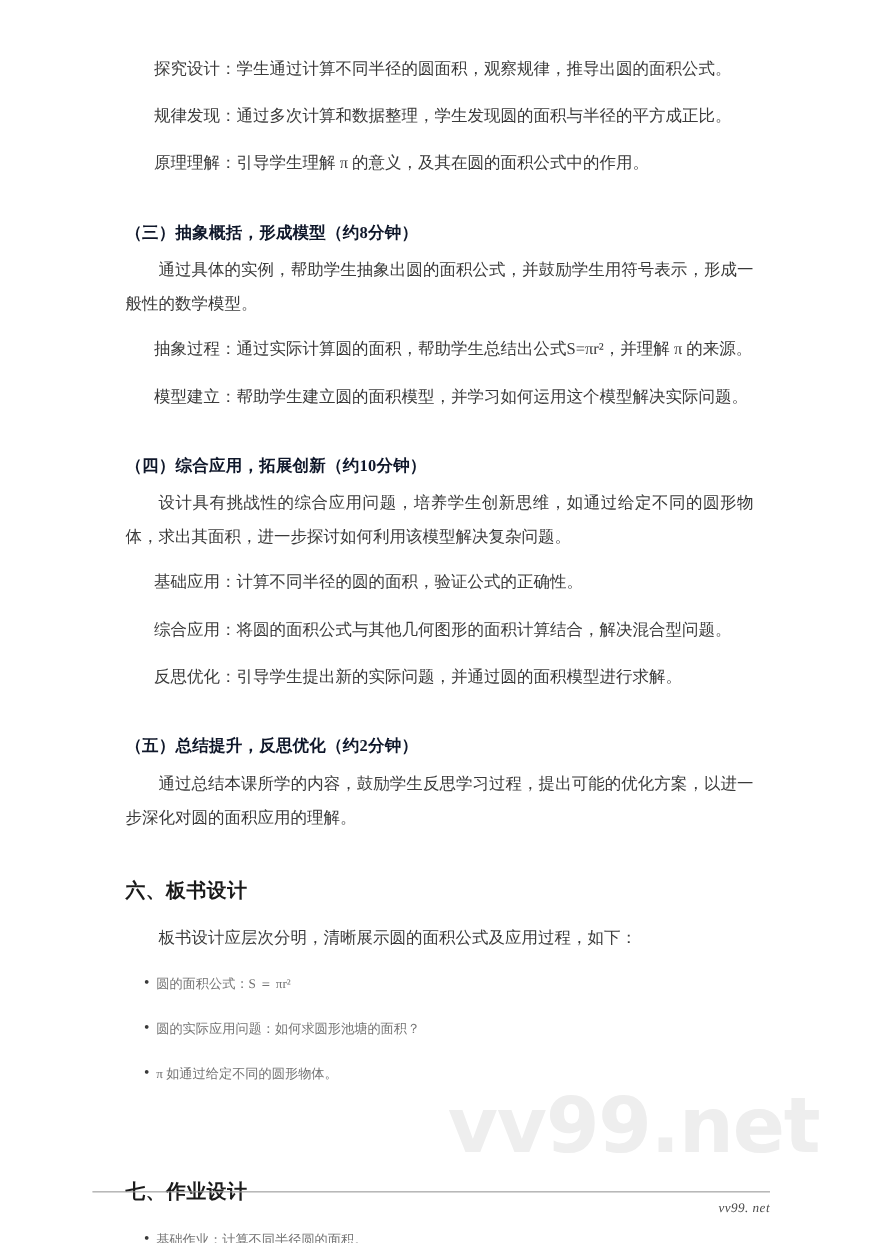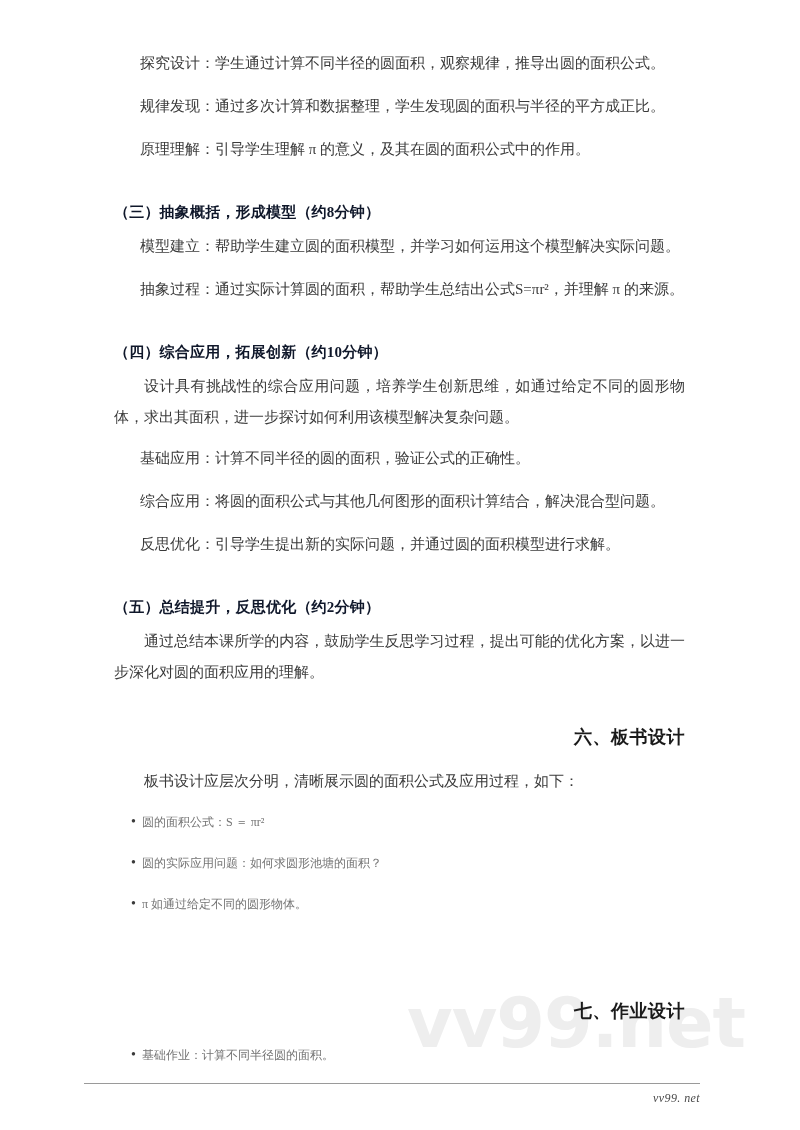--- a/index.html
+++ b/index.html
@@ -79,21 +79,20 @@
   }
 
   
   .heading {
     font-size: 18px;
     font-weight: 700;
     line-height: 30px;
     margin: 34px 0 14px 0;
     color: #1a1a1a;
     letter-spacing: 0.5px;
-    text-align: right;
   }
   .heading.tight-top { margin-top: 40px; }
 
   
   .bullets {
     list-style: none;
     margin: 0 0 4px 0;
     padding: 0;
   }
   .bullets li {
@@ -147,22 +146,23 @@
 
   <div class="content">
 
     <p class="para sub">探究设计：学生通过计算不同半径的圆面积，观察规律，推导出圆的面积公式。</p>
     <p class="para sub">规律发现：通过多次计算和数据整理，学生发现圆的面积与半径的平方成正比。</p>
     <p class="para sub">原理理解：引导学生理解 π 的意义，及其在圆的面积公式中的作用。</p>
 
     <div class="gap-sm"></div>
 
     <h3 class="subheading">（三）抽象概括，形成模型（约8分钟）</h3>
+    <p class="para indent2">通过具体的实例，帮助学生抽象出圆的面积公式，并鼓励学生用符号表示，形成一般性的数学模型。</p>
+    <p class="para sub">抽象过程：通过实际计算圆的面积，帮助学生总结出公式S=πr²，并理解 π 的来源。</p>
     <p class="para sub">模型建立：帮助学生建立圆的面积模型，并学习如何运用这个模型解决实际问题。</p>
-    <p class="para sub">抽象过程：通过实际计算圆的面积，帮助学生总结出公式S=πr²，并理解 π 的来源。</p>
 
     <div class="gap-sm"></div>
 
     <h3 class="subheading">（四）综合应用，拓展创新（约10分钟）</h3>
     <p class="para indent2">设计具有挑战性的综合应用问题，培养学生创新思维，如通过给定不同的圆形物体，求出其面积，进一步探讨如何利用该模型解决复杂问题。</p>
     <p class="para sub">基础应用：计算不同半径的圆的面积，验证公式的正确性。</p>
     <p class="para sub">综合应用：将圆的面积公式与其他几何图形的面积计算结合，解决混合型问题。</p>
     <p class="para sub">反思优化：引导学生提出新的实际问题，并通过圆的面积模型进行求解。</p>
 
     <div class="gap-sm"></div>

